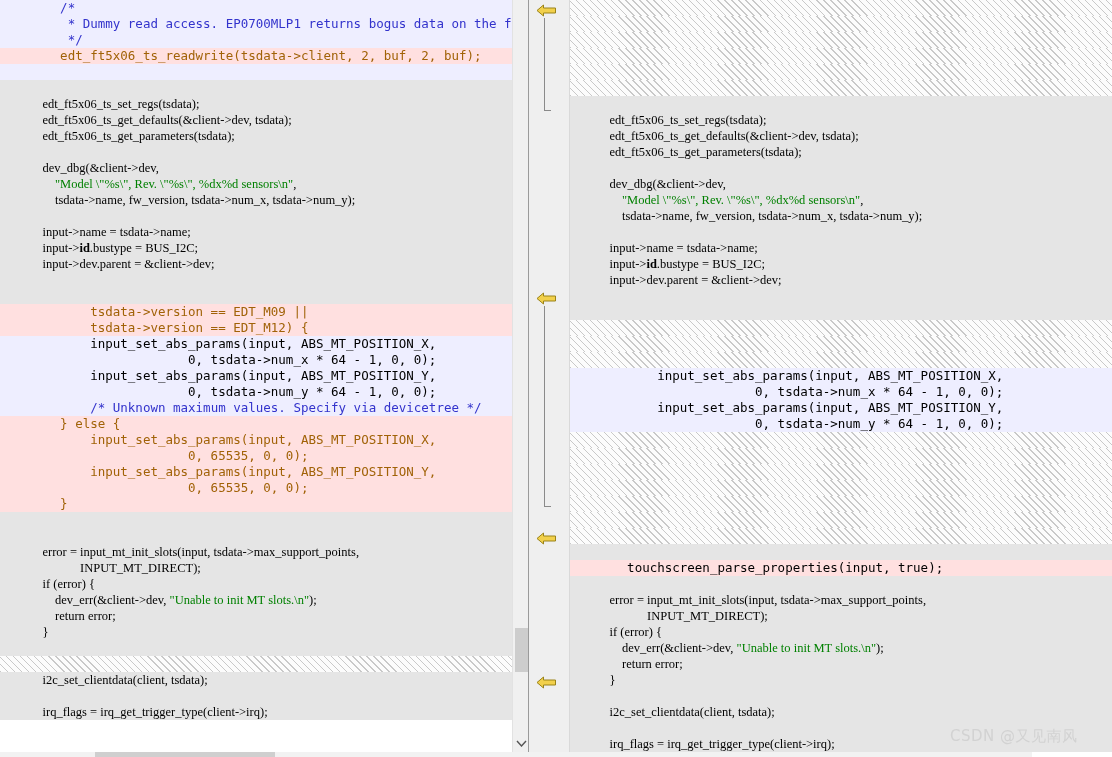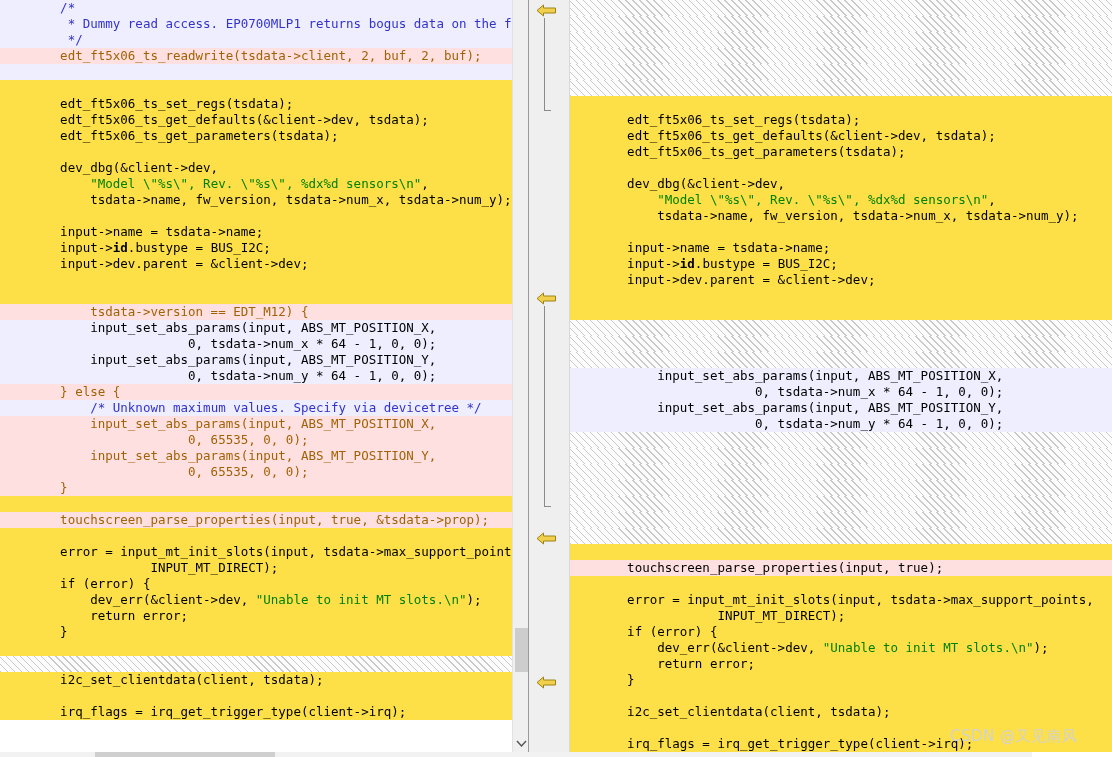--- a/index.html
+++ b/index.html
@@ -19,21 +19,21 @@
   
   .line{
     height:16px;line-height:16px;white-space:pre;
     font-size:12.5px;
     color:#000000;
     box-sizing:border-box;
   }
   #left-pane .line{padding-left:30px;}
   #right-pane .line{padding-left:27px;}
 
-  .bg-plain   {background:#fde047;}
+  .bg-plain   {background:#e5e5e5;font-family:Liberation Serif, serif;}
   .bg-changed {background:#ffe0e0;}
   .bg-context {background:#eeeeff;}
   .bg-hatch{
     background-color:#fcfcfc;
     background-image:repeating-linear-gradient(45deg,
        #c9c9c9 0px,#c9c9c9 1px,
        rgba(0,0,0,0) 1px,rgba(0,0,0,0) 5px);
   }
 
   
@@ -116,34 +116,34 @@
         <div class="line bg-plain"><span></span></div>
         <div class="line bg-plain"><span>    dev_dbg(&amp;client-&gt;dev,</span></div>
         <div class="line bg-plain"><span>        </span><span class="t-str">"Model \"%s\", Rev. \"%s\", %dx%d sensors\n"</span><span>,</span></div>
         <div class="line bg-plain"><span>        tsdata-&gt;name, fw_version, tsdata-&gt;num_x, tsdata-&gt;num_y);</span></div>
         <div class="line bg-plain"><span></span></div>
         <div class="line bg-plain"><span>    input-&gt;name = tsdata-&gt;name;</span></div>
         <div class="line bg-plain"><span>    input-&gt;</span><span class="t-bold">id</span><span>.bustype = BUS_I2C;</span></div>
         <div class="line bg-plain"><span>    input-&gt;dev.parent = &amp;client-&gt;dev;</span></div>
         <div class="line bg-plain"><span></span></div>
         <div class="line bg-plain"><span></span></div>
+        <div class="line bg-changed"><span class="t-red">        tsdata-&gt;version == EDT_M09 ||</span></div>
         <div class="line bg-changed"><span class="t-red">        tsdata-&gt;version == EDT_M12) {</span></div>
         <div class="line bg-context"><span>        input_set_abs_params(input, ABS_MT_POSITION_X,</span></div>
         <div class="line bg-context"><span>                     0, tsdata-&gt;num_x * 64 - 1, 0, 0);</span></div>
         <div class="line bg-context"><span>        input_set_abs_params(input, ABS_MT_POSITION_Y,</span></div>
         <div class="line bg-context"><span>                     0, tsdata-&gt;num_y * 64 - 1, 0, 0);</span></div>
+        <div class="line bg-context"><span>        </span><span class="t-cmt">/* Unknown maximum values. Specify via devicetree */</span></div>
         <div class="line bg-changed"><span class="t-red">    } else {</span></div>
-        <div class="line bg-context"><span>        </span><span class="t-cmt">/* Unknown maximum values. Specify via devicetree */</span></div>
         <div class="line bg-changed"><span class="t-red">        input_set_abs_params(input, ABS_MT_POSITION_X,</span></div>
         <div class="line bg-changed"><span class="t-red">                     0, 65535, 0, 0);</span></div>
         <div class="line bg-changed"><span class="t-red">        input_set_abs_params(input, ABS_MT_POSITION_Y,</span></div>
         <div class="line bg-changed"><span class="t-red">                     0, 65535, 0, 0);</span></div>
         <div class="line bg-changed"><span class="t-red">    }</span></div>
         <div class="line bg-plain"><span></span></div>
-        <div class="line bg-changed"><span class="t-red">    touchscreen_parse_properties(input, true, &amp;tsdata-&gt;prop);</span></div>
         <div class="line bg-plain"><span></span></div>
         <div class="line bg-plain"><span>    error = input_mt_init_slots(input, tsdata-&gt;max_support_points,</span></div>
         <div class="line bg-plain"><span>                INPUT_MT_DIRECT);</span></div>
         <div class="line bg-plain"><span>    if (error) {</span></div>
         <div class="line bg-plain"><span>        dev_err(&amp;client-&gt;dev, </span><span class="t-str">"Unable to init MT slots.\n"</span><span>);</span></div>
         <div class="line bg-plain"><span>        return error;</span></div>
         <div class="line bg-plain"><span>    }</span></div>
         <div class="line bg-plain"><span></span></div>
         <div class="line bg-hatch"><span></span></div>
         <div class="line bg-plain"><span>    i2c_set_clientdata(client, tsdata);</span></div>

